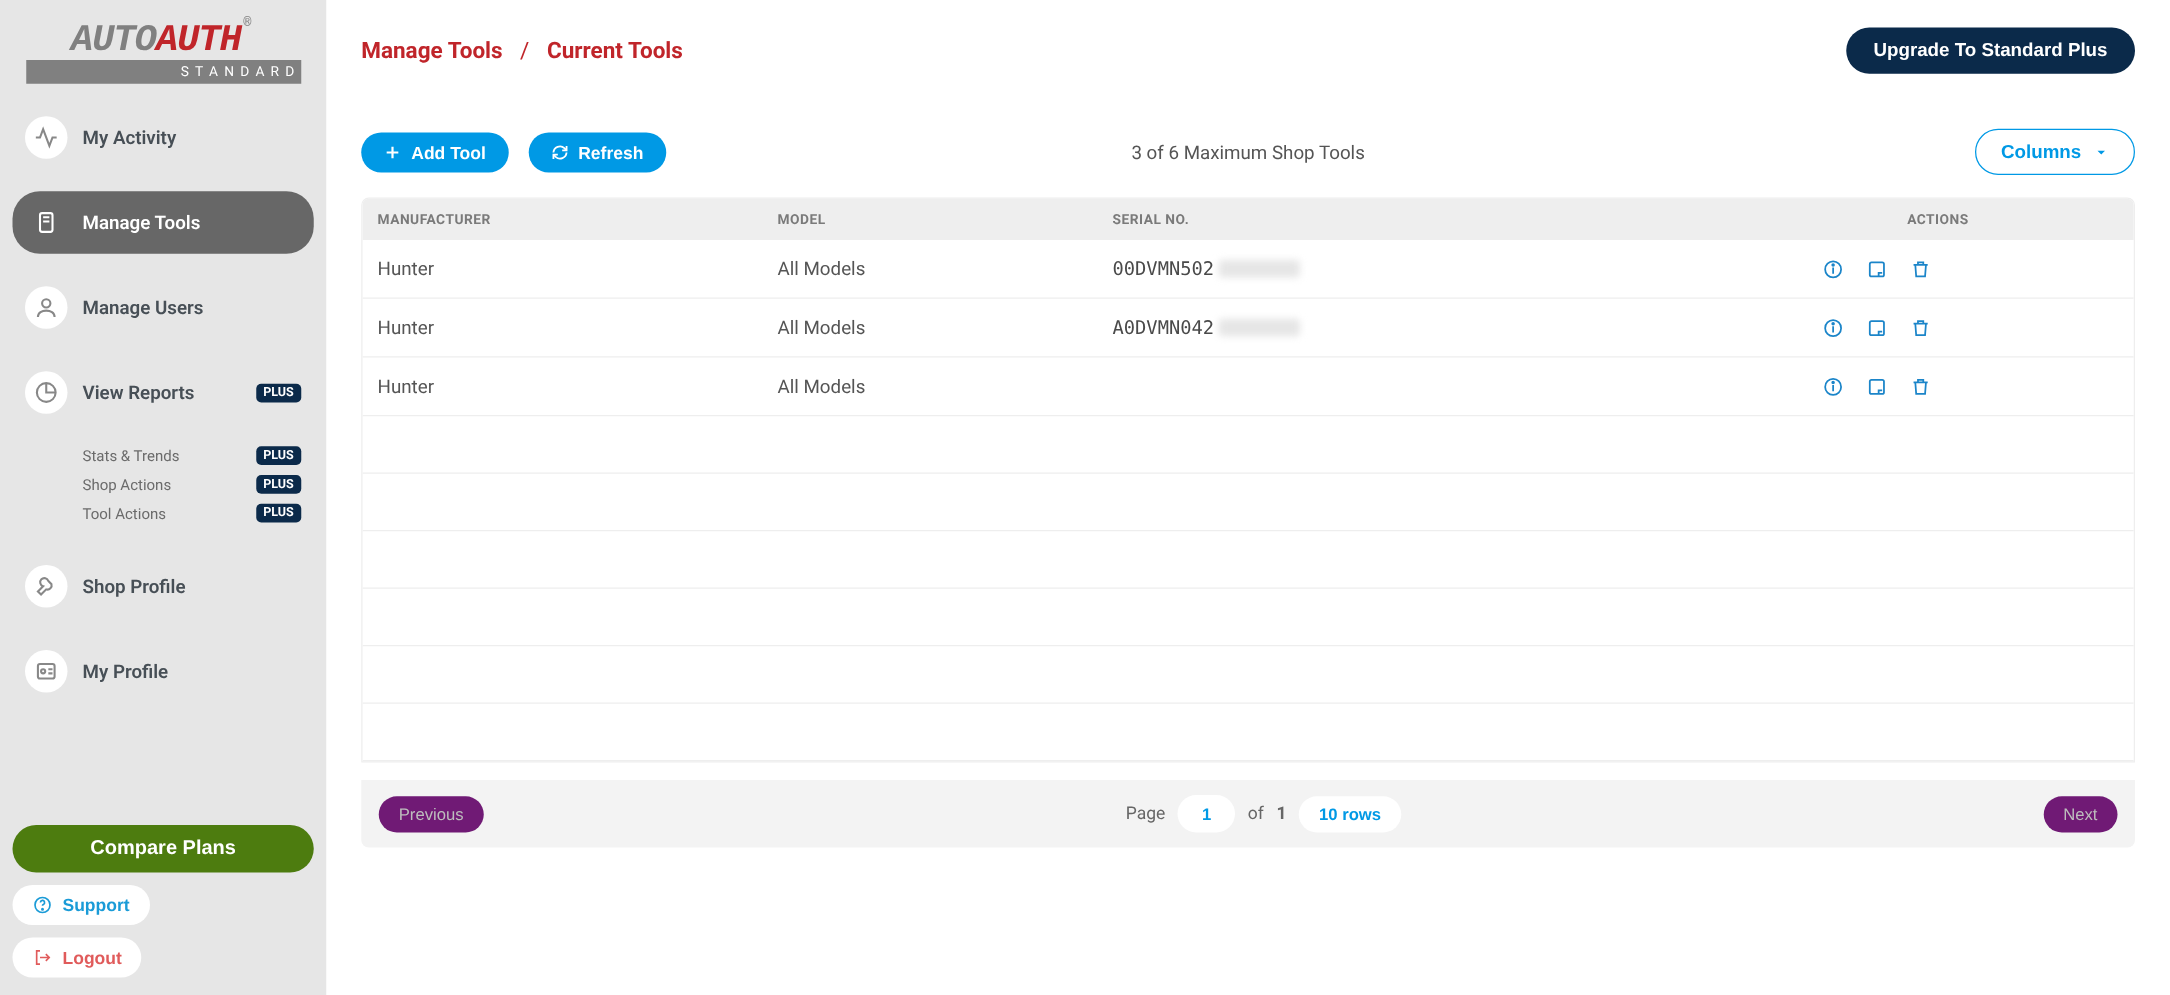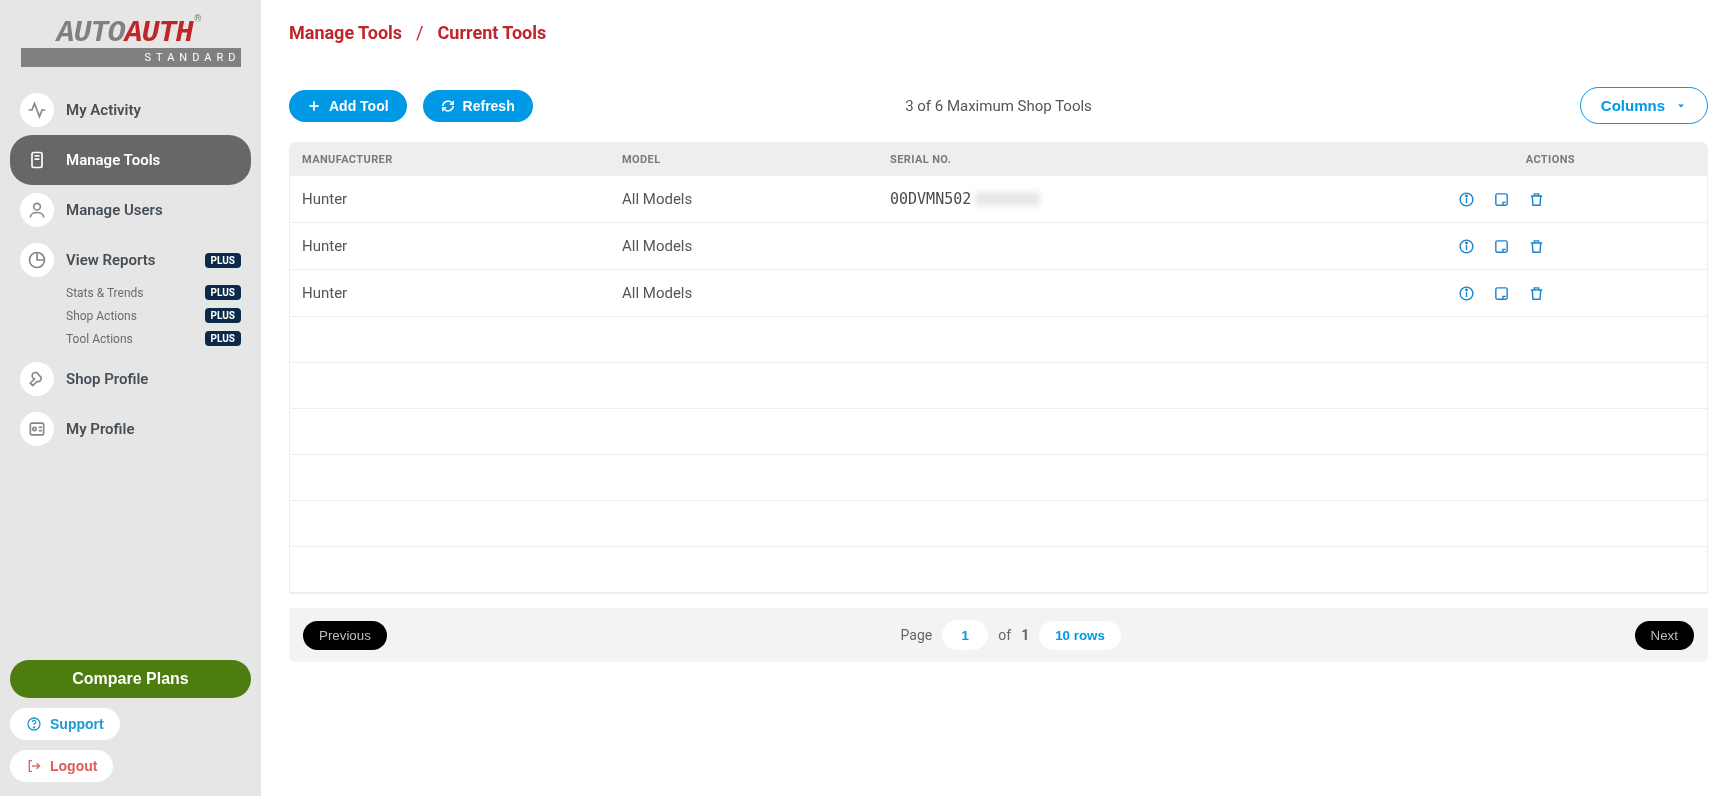--- a/index.html
+++ b/index.html
@@ -6,21 +6,21 @@
   body { font-family: -apple-system, BlinkMacSystemFont, "Segoe UI", Roboto, Arial, sans-serif; background: #fff; color: #333; width: 1736px; height: 796px; overflow: hidden; }
   .layout { display: flex; width: 100%; height: 100%; }
   
   .sidebar { width: 261px; background: #e6e6e6; display: flex; flex-direction: column; padding: 10px 10px 14px 10px; }
   .logo { margin: 6px auto 10px auto; width: 220px; }
   .logo-top { display: flex; align-items: center; font-family: Liberation Mono, monospace; font-style: italic; font-weight: 900; letter-spacing: -1px; margin-left: 36px; }
   .logo-top .auto { color: #808080; font-size: 30px; }
   .logo-top .auth { color: #c0252a; font-size: 30px; }
   .logo-top .reg { color: #808080; font-size: 11px; font-style: normal; font-weight: normal; margin-left: 2px; position: relative; top: -14px; }
   .logo-sub { background: #808080; color: #fff; font-size: 11px; letter-spacing: 5px; text-align: right; padding: 3px 0; margin-top: -2px; }
-  .nav { display: flex; flex-direction: column; gap: 0; margin-top: 8px; }
+  .nav { display: flex; flex-direction: column; gap: 18px; margin-top: 8px; }
   .nav-item { display: flex; align-items: center; gap: 12px; padding: 8px 10px; border-radius: 22px; cursor: pointer; color: #474f56; font-weight: 600; font-size: 15px; position: relative; }
   .nav-item .icon-circle { width: 34px; height: 34px; border-radius: 50%; background: #fff; display: flex; align-items: center; justify-content: center; color: #888; flex-shrink: 0; }
   .nav-item.active { background: #676767; color: #fff; }
   .nav-item.active .icon-circle { background: transparent; color: #fff; }
   .nav-item .plus-badge { margin-left: auto; background: #0b2a4a; color: #fff; font-size: 10px; font-weight: 700; padding: 2px 6px; border-radius: 4px; }
   .subnav { margin-left: 46px; display: flex; flex-direction: column; gap: 4px; margin-top: -2px; margin-bottom: 6px; }
   .subnav .sub { display: flex; align-items: center; justify-content: space-between; font-size: 12px; color: #6b6b6b; padding: 2px 10px 2px 10px; cursor: pointer; }
   .subnav .sub .plus-badge { background: #0b2a4a; color: #fff; font-size: 10px; font-weight: 700; padding: 2px 6px; border-radius: 4px; }
   .sidebar-bottom { margin-top: auto; display: flex; flex-direction: column; gap: 10px; }
   .btn-compare { background: #4d7c0f; color: #fff; border: none; border-radius: 22px; padding: 10px 0; font-weight: 700; font-size: 16px; cursor: pointer; width: 100%; }
@@ -48,21 +48,21 @@
   .col-actions { flex: 1; text-align: right; padding-right: 120px;}
   .thead .col-serial { font-family: inherit; }
   .trow { display: flex; align-items: flex-end; padding: 14px 12px; border-bottom: 1px solid #eee; color: #555; font-size: 15px; }
   .trow .col-serial { display: flex; align-items: center; gap: 4px; color: #4a4a4a; }
   .serial-blur { display: inline-block; width: 65px; height: 14px; background: #e6e6e6; filter: blur(3px); border-radius: 3px; }
   .actions { display: flex; gap: 18px; justify-content: flex-end; padding-right: 150px; flex:1; }
   .actions .aicon { color: #1b85c9; cursor: pointer; }
   .trow.empty { height: 46px; }
   
   .pagination { margin-top: 14px; background: #f3f3f3; border-radius: 0 0 6px 6px; padding: 12px 14px; display: flex; align-items: center; justify-content: space-between; color: #8a8a8a; font-size: 14px; }
-  .pg-btn { background: #000000; border: none; border-radius: 18px; padding: 7px 16px; color: #bdbdbd; font-weight: 400; cursor: default; }
+  .pg-btn { background: #701a75; border: none; border-radius: 18px; padding: 7px 16px; color: #bdbdbd; font-weight: 400; cursor: default; }
   .pg-center { display: flex; align-items: center; gap: 10px; color: #666; }
   .pg-input { background: #fff; border: none; border-radius: 18px; width: 46px; height: 30px; text-align: center; color: #0099e5; font-weight: 600; }
   .pg-rows { background: #fff; border: none; border-radius: 18px; padding: 7px 16px; color: #0099e5; font-weight: 600; cursor: pointer; }
   svg { display: block; }
 </style>
 </head>
 <body>
 
 <div class="layout">
   <aside class="sidebar">
@@ -175,20 +175,21 @@
     </div>
   </aside>
 
   <main class="main">
     <div class="topbar">
       <div class="breadcrumb">
         <span>Manage Tools</span>
         <span class="sep">/</span>
         <span>Current Tools</span>
       </div>
+      <button class="btn-upgrade">Upgrade To Standard Plus</button>
     </div>
 
     <div class="toolbar">
       <div class="toolbar-wrap">
         <div>
           <button class="btn-blue">
             <svg width="14" height="14" viewBox="0 0 24 24" fill="none" stroke="currentColor" stroke-width="3">
                 <line x1="12" y1="4" x2="12" y2="20"></line>
                 <line x1="4" y1="12" x2="20" y2="12"></line>
               </svg>
@@ -249,20 +250,24 @@
                 <path d="M9 7V4h6v3"></path>
                 <path d="M6 7l1 13h10l1-13"></path>
               </svg>
             </span>
         </div>
       </div>
 
       <div class="trow">
         <div class="col-mfr">Hunter</div>
         <div class="col-model">All Models</div>
+        <div class="col-serial">
+            <span>A0DVMN042</span>
+            <span class="serial-blur"></span>
+          </div>
         <div class="actions">
           <span class="aicon">
               <svg width="17" height="17" viewBox="0 0 24 24" fill="none" stroke="currentColor" stroke-width="2">
                 <circle cx="12" cy="12" r="9"></circle>
                 <line x1="12" y1="10" x2="12" y2="17"></line>
                 <circle cx="12" cy="7" r="1" fill="currentColor"></circle>
               </svg>
             </span>
           <span class="aicon">
               <svg width="17" height="17" viewBox="0 0 24 24" fill="none" stroke="currentColor" stroke-width="2">

